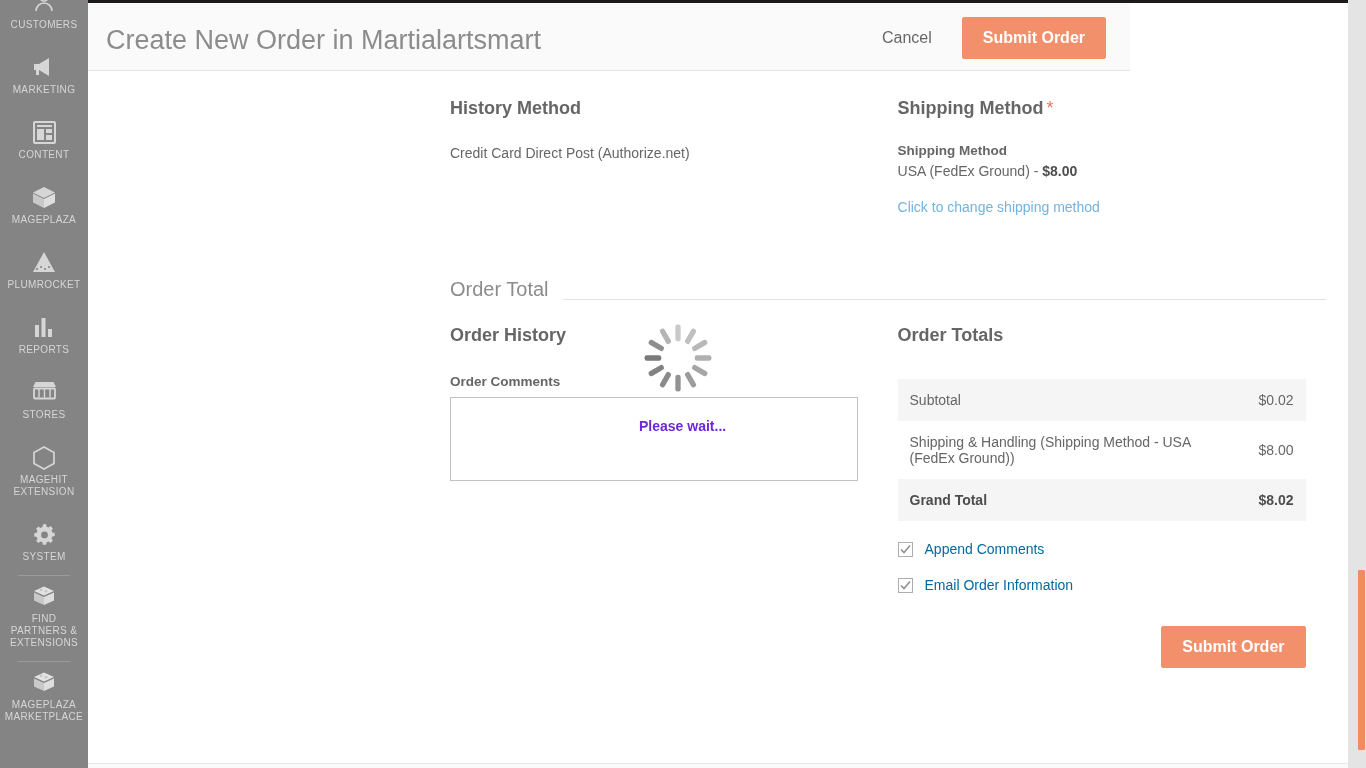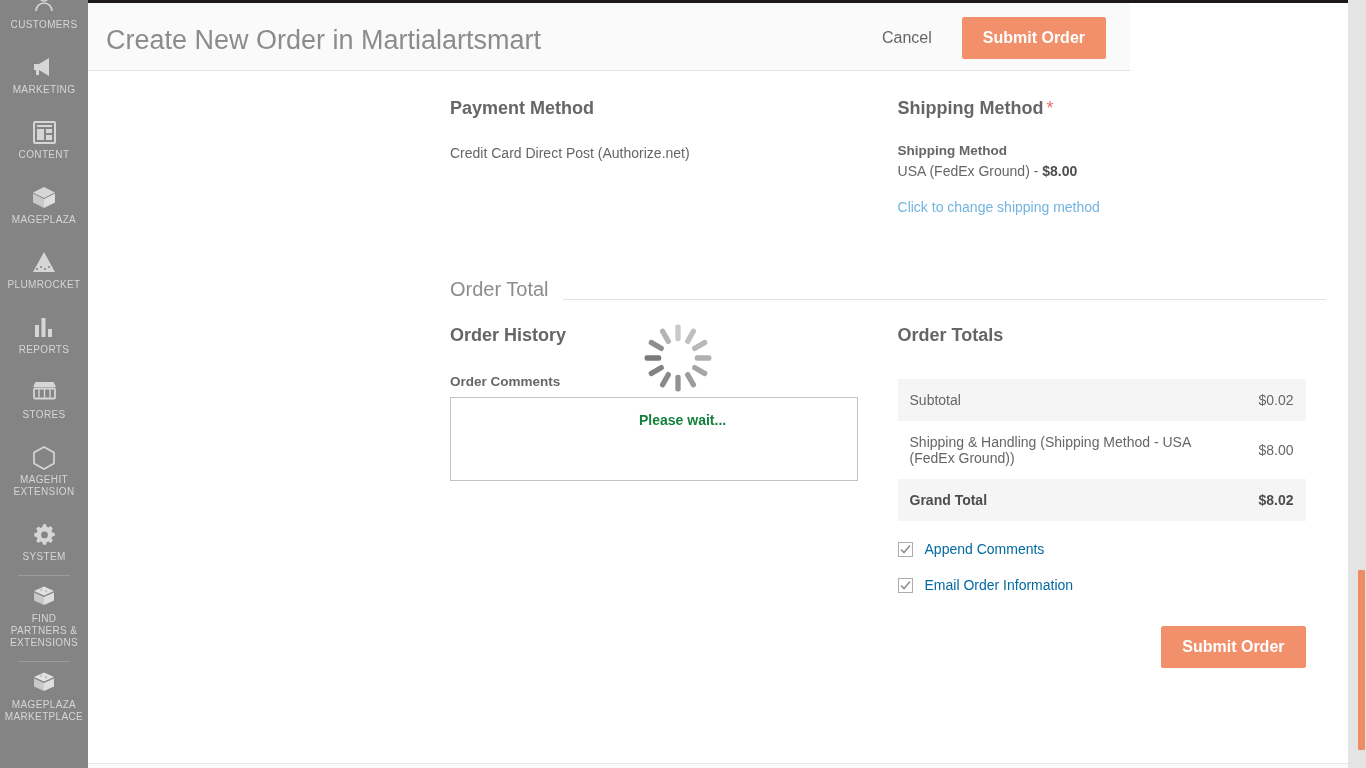--- a/index.html
+++ b/index.html
@@ -272,24 +272,24 @@
   
   .loader {
     position: absolute;
     left: 640px; top: 320px;
     width: 78px;
     text-align: center;
     z-index: 50;
   }
   .loader .spin { width: 76px; height: 76px; display: block; }
   .loader .wait {
-    margin-top: 16px;
+    margin-top: 22px;
     font-size: 14px;
     font-weight: bold;
-    color: #15803d;
+    color: #6d28d9;
     white-space: nowrap;
     margin-left: -1px;
   }
 
   
   .footer {
     position: absolute;
     left: 88px; bottom: 0;
     width: 1260px; height: 5px;
     background: #fafafa;
@@ -460,21 +460,21 @@
   <main class="content">
     <div class="content-inner">
 
       <div class="section-head">
         <span class="title">Payment &amp; Shipping Information</span>
 
       </div>
 
       <div class="two-col">
         <div class="col-left">
-          <div class="block-title">Payment Method</div>
+          <div class="block-title">History Method</div>
           <div class="plain-text">Credit Card Direct Post (Authorize.net)</div>
         </div>
         <div class="col-right">
           <div class="block-title">
             <span>Shipping Method</span><span class="req-star">*</span>
           </div>
           <div class="sub-label">Shipping Method</div>
           <div class="ship-value">
             <span>USA (FedEx Ground) - </span><b>$8.00</b>
           </div>

